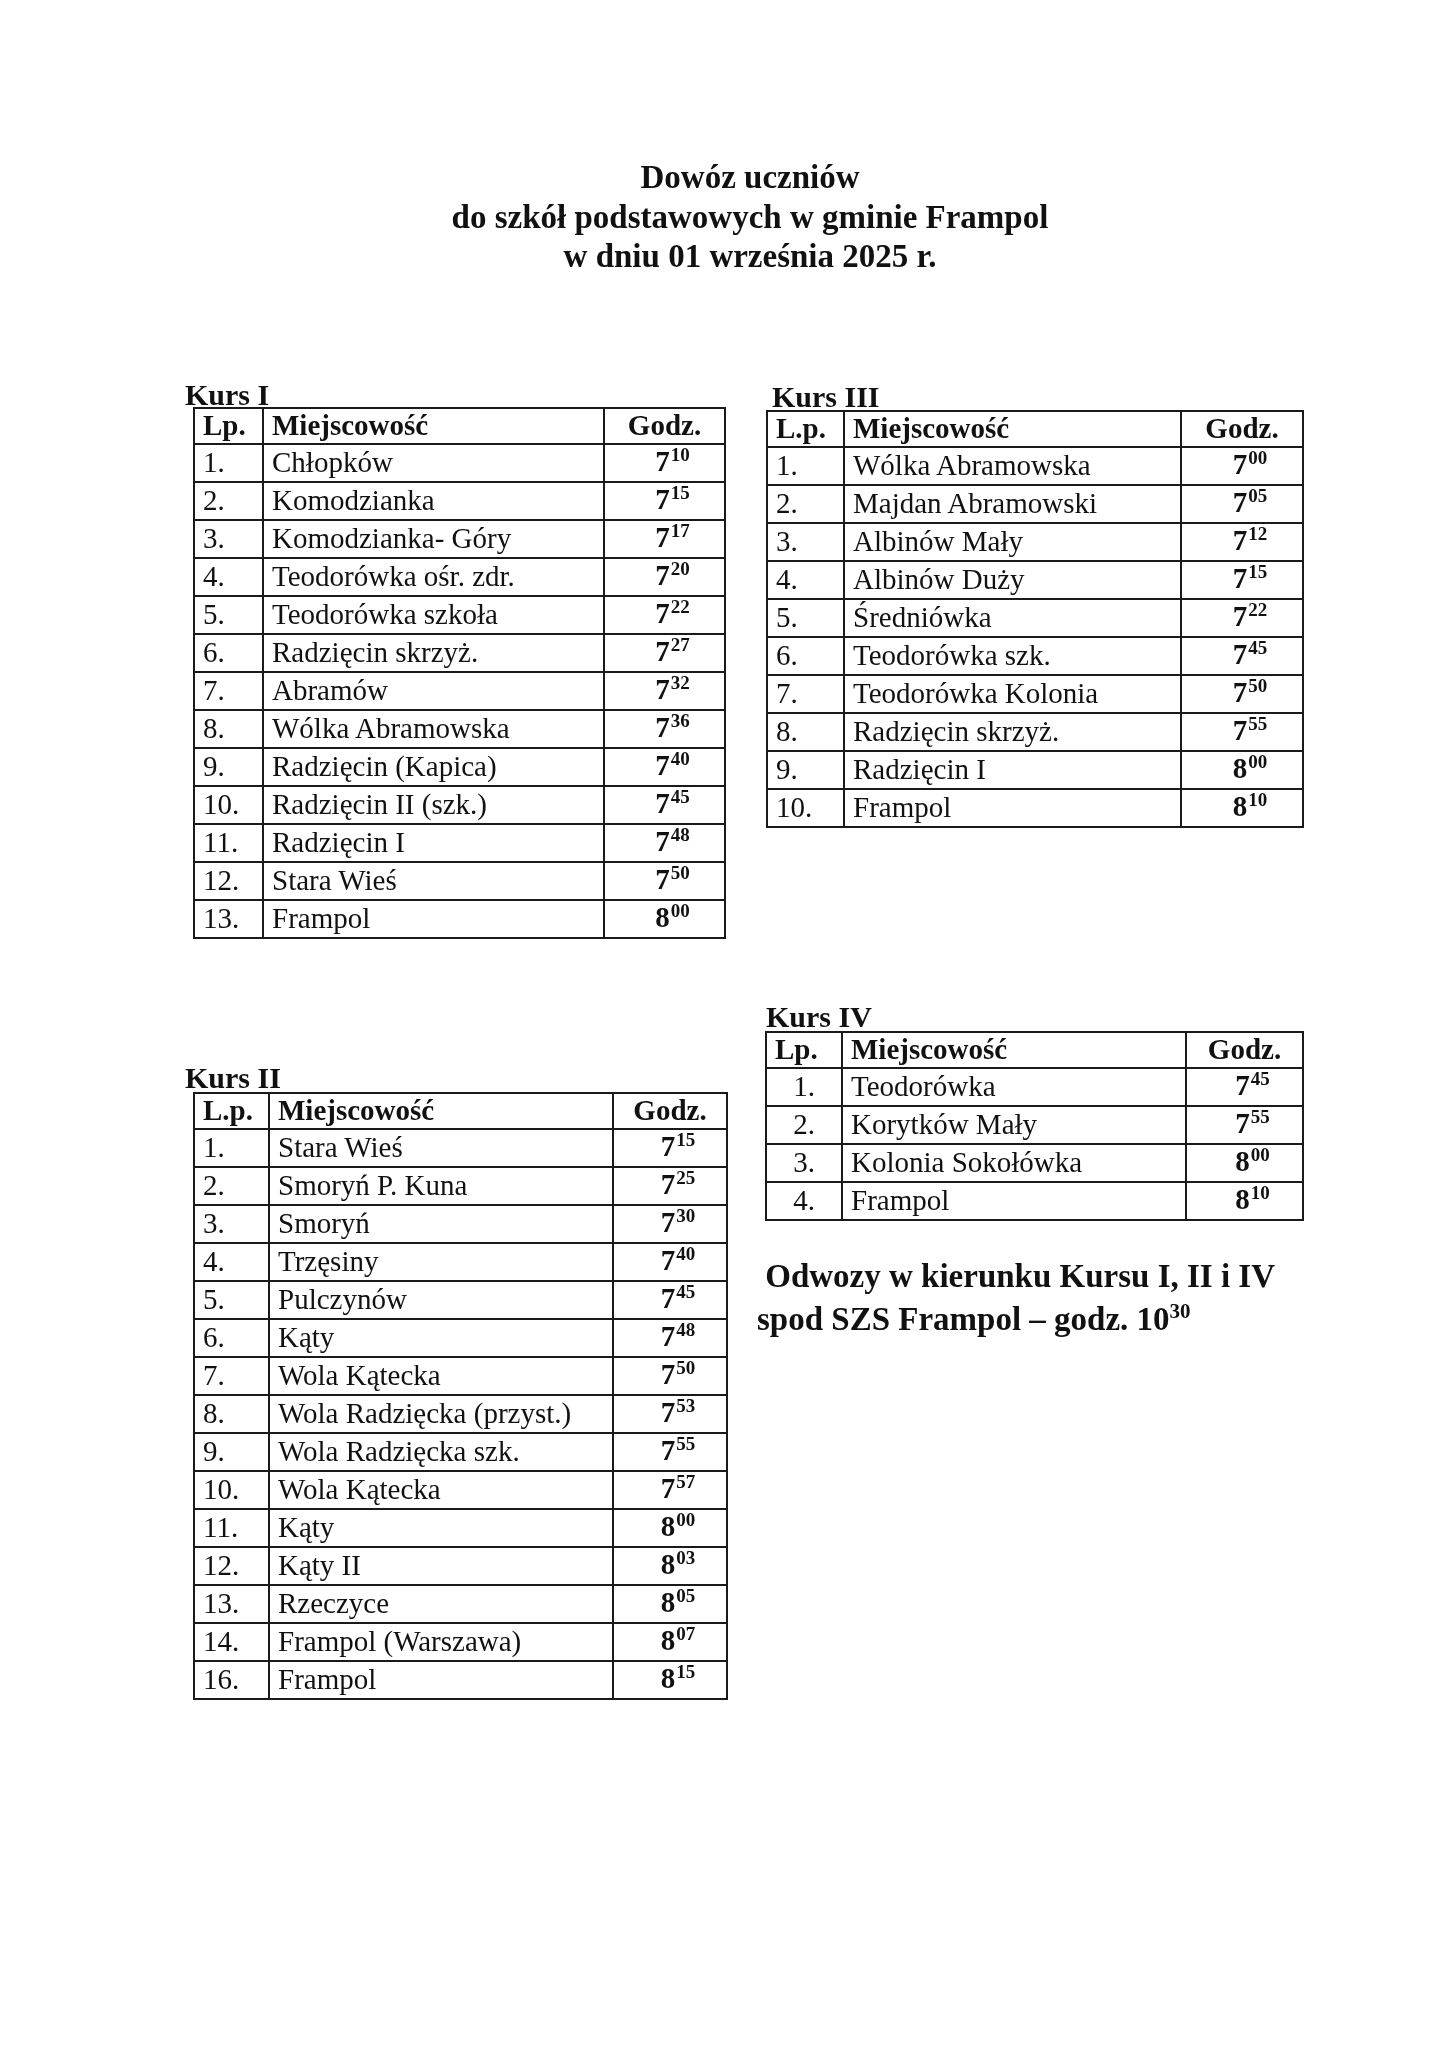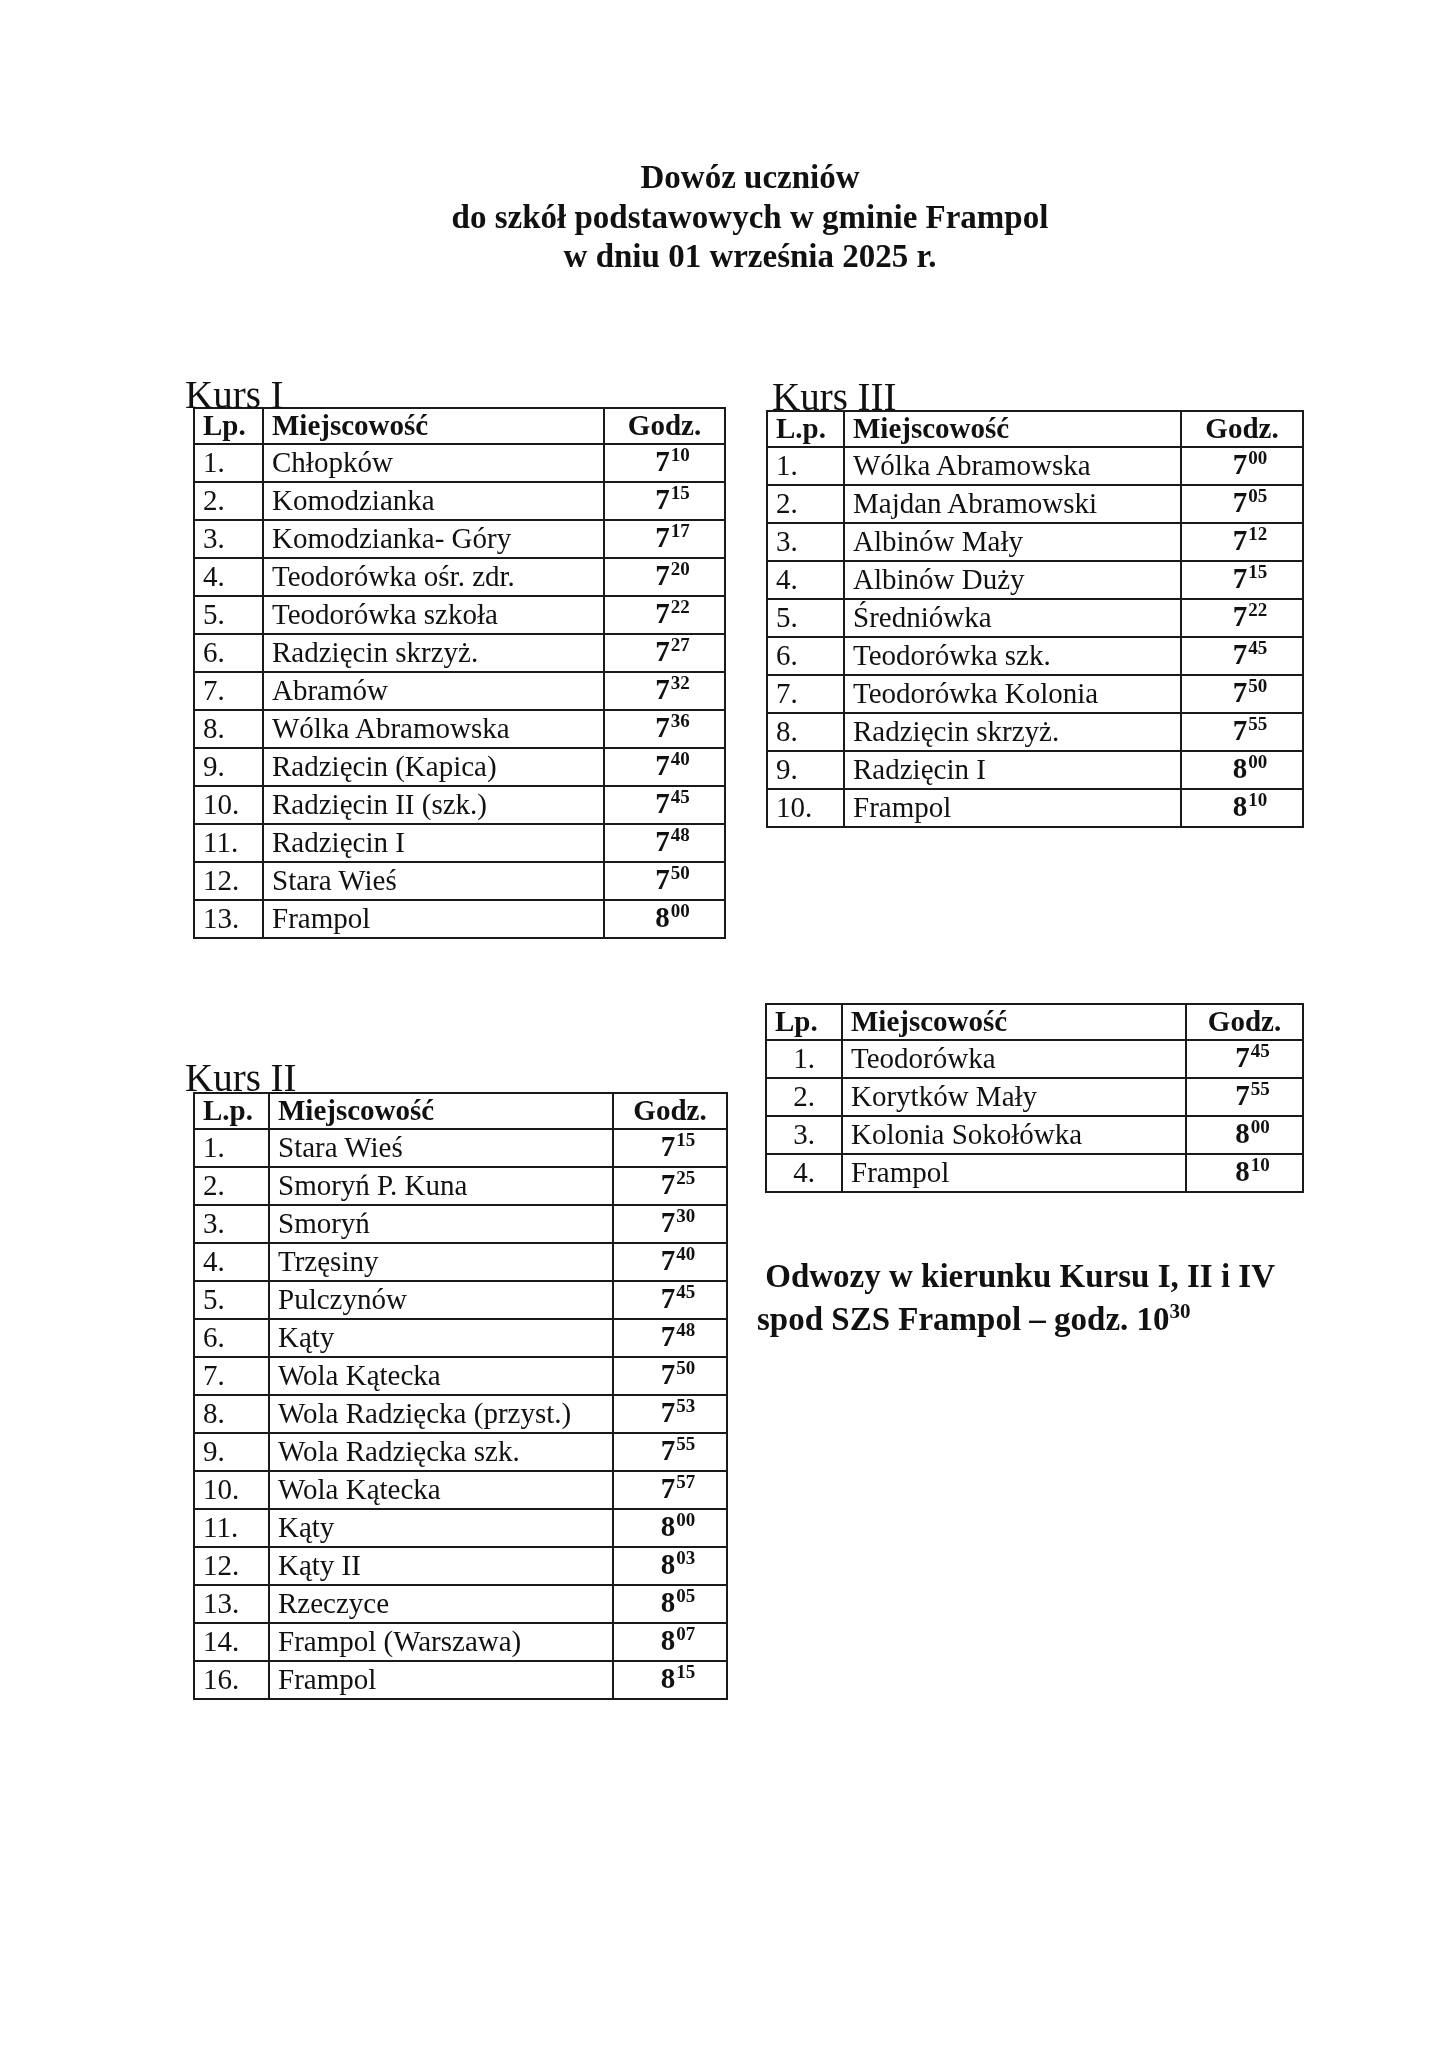--- a/index.html
+++ b/index.html
@@ -7,21 +7,21 @@
       width: 1448px; height: 2048px; position: relative; overflow: hidden;
       font-family: "Liberation Serif", "DejaVu Serif", serif; color: #111111;
     }
     .title {
       position: absolute; left: 0; top: 158px; width: 1500px;
       text-align: center; font-weight: bold; font-size: 33px; line-height: 39.5px;
     }
     .title div { white-space: nowrap; }
     .block { position: absolute; }
     .kurs-label {
-      font-weight: normal; font-size: 39px; line-height: 28px; height: 28px;
+      font-weight: bold; font-size: 30px; line-height: 28px; height: 28px;
       white-space: nowrap;
     }
     table.sched {
       border-collapse: collapse; font-size: 29px; table-layout: fixed;
     }
     table.sched td, table.sched th {
       border: 2px solid #1a1a1a; height: 33.6px; padding: 0 0 0 8px;
       line-height: 33px; white-space: nowrap; overflow: hidden; vertical-align: middle;
     }
     table.sched th { font-weight: bold; text-align: left; }
@@ -304,20 +304,21 @@
         <tr>
           <td class="lp">16.</td>
           <td class="place">Frampol</td>
           <td class="godz"><span>8</span><sup>15</sup></td>
         </tr>
       </tbody>
   </table>
 </div>
 
 <div class="block" id="kurs4">
+  <div class="kurs-label">Kurs IV</div>
   <table class="sched center-lp">
     <colgroup>
         <col class="c1">
         <col class="c2">
         <col class="c3">
       </colgroup>
     <thead>
       <tr>
         <th>Lp.</th>
         <th>Miejscowość</th>

